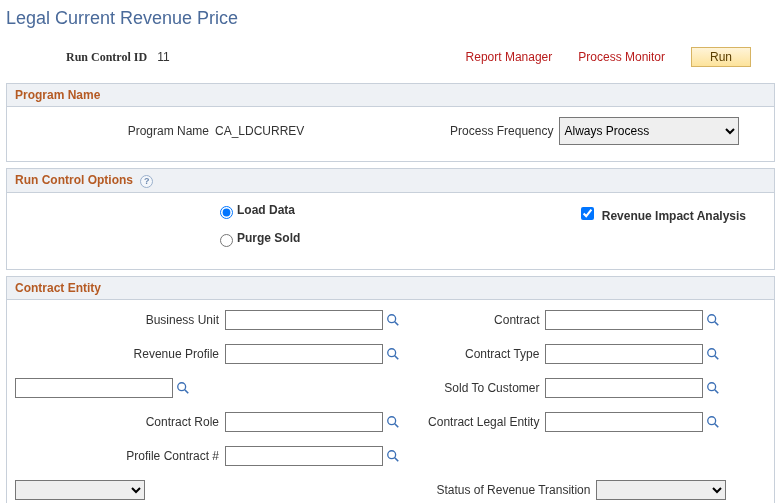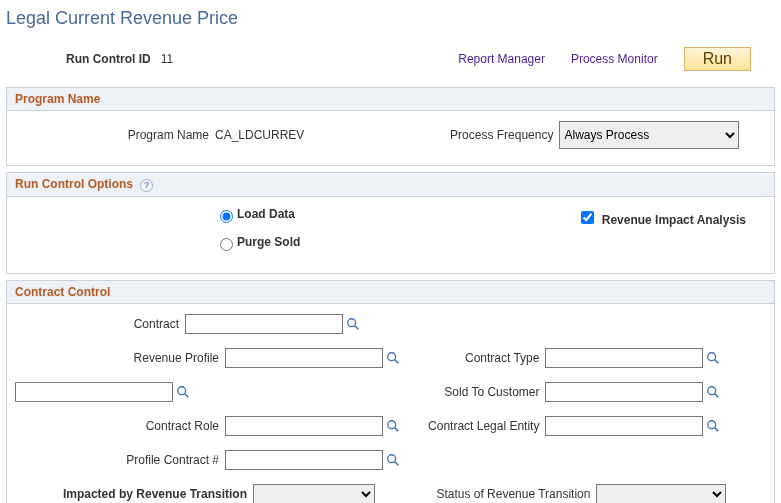--- a/index.html
+++ b/index.html
@@ -21,35 +21,36 @@
   .top-row {
     display: flex;
     align-items: center;
     margin-bottom: 16px;
     padding: 0 4px;
   }
   .run-control-label {
     font-weight: bold;
     margin-left: 56px;
     margin-right: 10px;
+    font-family: Liberation Serif, serif;
   }
   .run-control-value {
     margin-right: auto;
   }
   .link {
-    color: #4c1d95;
+    color: #b91c1c;
     margin-right: 26px;
     cursor: pointer;
   }
   .run-btn {
     background: linear-gradient(#fff4d8, #fde39b);
     border: 1px solid #d7b463;
     color: #5a3e00;
     padding: 2px 18px;
-    font-size: 16px;
+    font-size: 12px;
     cursor: pointer;
     margin-right: 20px;
   }
   .section-header {
     background: #eef1f5;
     border: 1px solid #c8d0da;
     color: #b55a23;
     font-weight: bold;
     font-size: 12px;
     padding: 4px 8px;
@@ -195,24 +196,32 @@
   <div class="row">
     <div class="radio-col">
       <label class="radio-item">
         <input type="radio" name="dataopt" style="">
         <span>Purge Sold</span>
       </label>
     </div>
   </div>
 </div>
 
-<div class="section-header">Contract Control</div>
+<div class="section-header">Contract Entity</div>
 <div class="section-body contract-body">
 
   <div class="row">
+    <div class="col-left">
+      <span class="label-right field-label-l">Business Unit</span>
+      <input class="field-input" value="" style="">
+      <svg class="lookup-icon" viewBox="0 0 16 16">
+          <circle cx="6.5" cy="6.5" r="4.5" fill="none" stroke="#3b6fb5" stroke-width="1.5"></circle>
+          <line x1="10" y1="10" x2="14" y2="14" stroke="#3b6fb5" stroke-width="1.8"></line>
+        </svg>
+    </div>
     <div class="col-right">
       <span class="label-right field-label-r">Contract</span>
       <input class="field-input" value="" style="">
       <svg class="lookup-icon" viewBox="0 0 16 16">
           <circle cx="6.5" cy="6.5" r="4.5" fill="none" stroke="#3b6fb5" stroke-width="1.5"></circle>
           <line x1="10" y1="10" x2="14" y2="14" stroke="#3b6fb5" stroke-width="1.8"></line>
         </svg>
     </div>
   </div>
 
@@ -279,21 +288,20 @@
       <svg class="lookup-icon" viewBox="0 0 16 16">
           <circle cx="6.5" cy="6.5" r="4.5" fill="none" stroke="#3b6fb5" stroke-width="1.5"></circle>
           <line x1="10" y1="10" x2="14" y2="14" stroke="#3b6fb5" stroke-width="1.8"></line>
         </svg>
     </div>
     <div class="col-right"></div>
   </div>
 
   <div class="row">
     <div class="col-left">
-      <span class="label-right trans-label-l">Impacted by Revenue Transition</span>
       <select class="trans">
         <option></option>
       </select>
     </div>
     <div class="col-right">
       <span class="label-right trans-label-r">Status of Revenue Transition</span>
       <select class="trans">
         <option></option>
       </select>
     </div>

